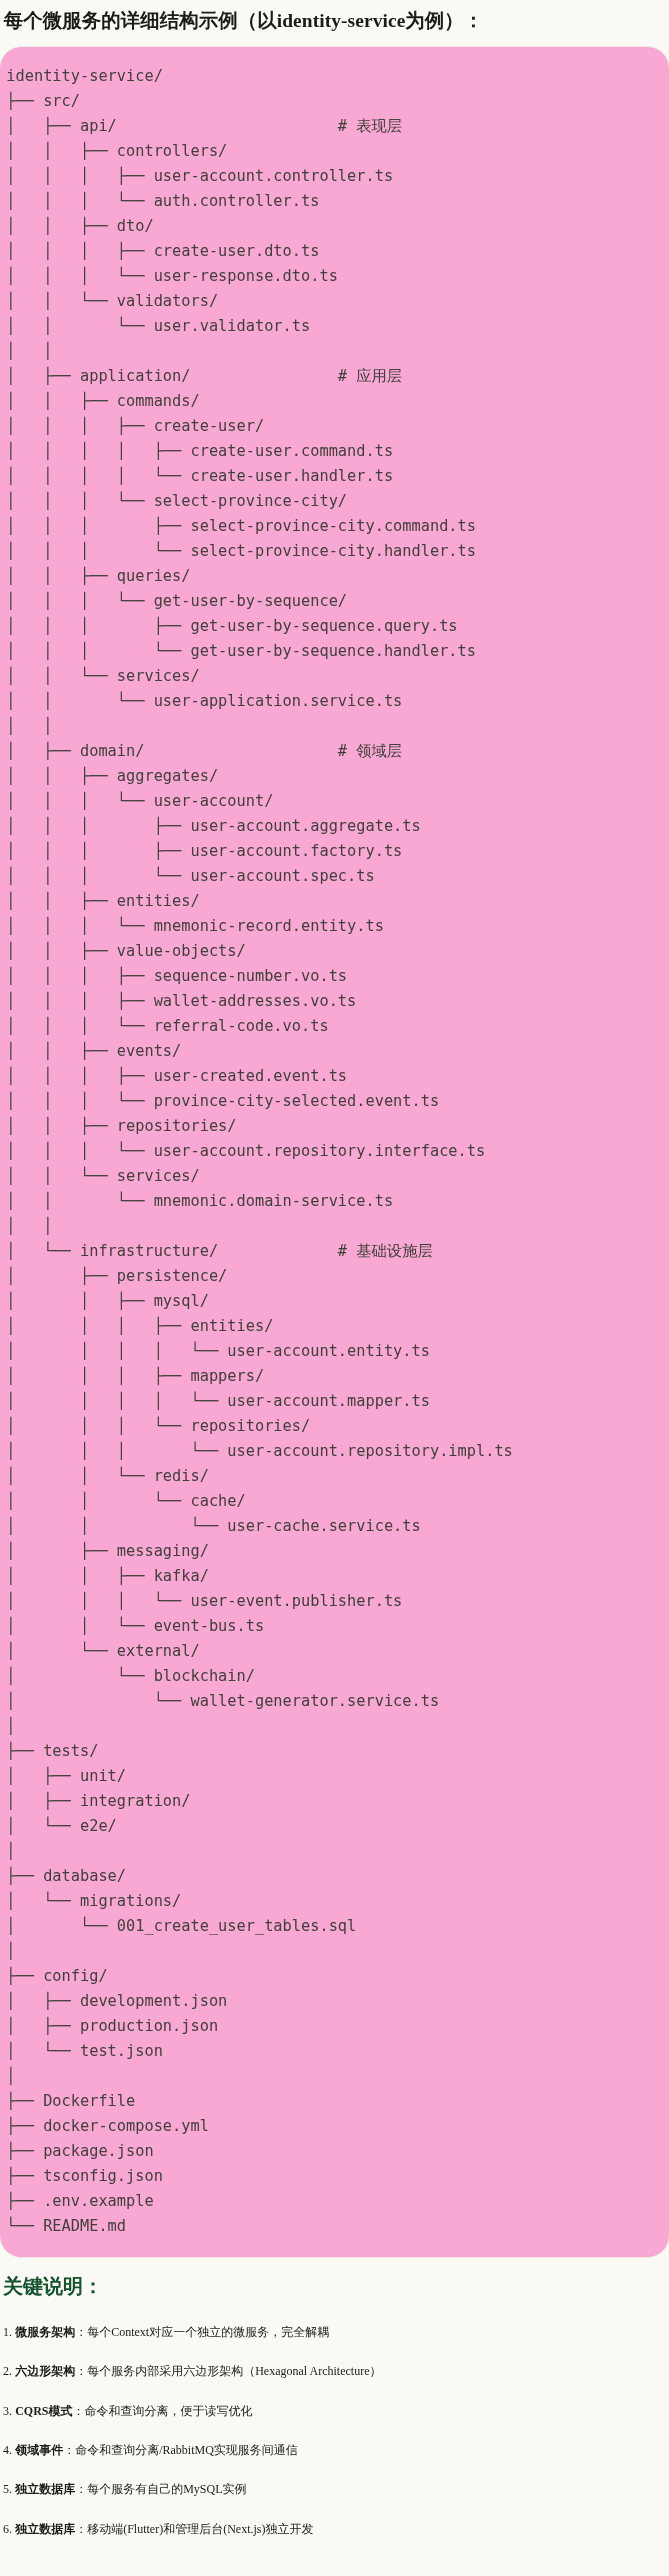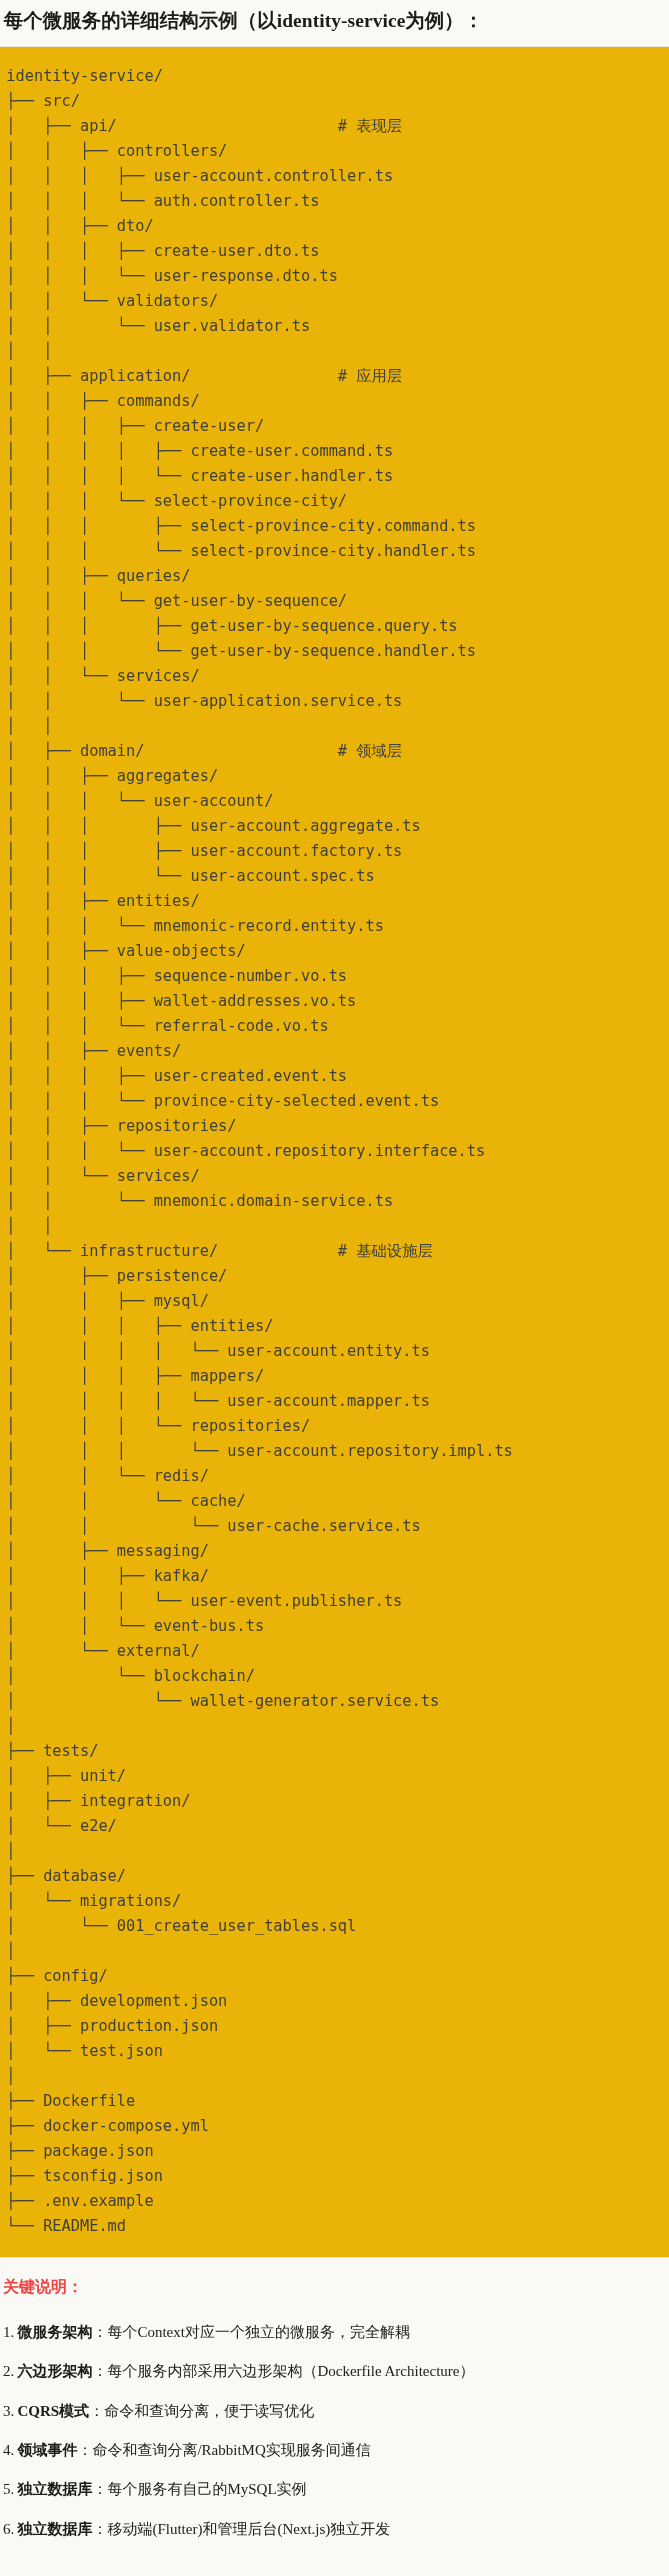--- a/index.html
+++ b/index.html
@@ -16,46 +16,47 @@
   .doc-title {
     font-size: 19.4px;
     font-weight: bold;
     line-height: 26px;
     color: #1c1b17;
     letter-spacing: 0.1px;
   }
 
   
   .code-block {
-    background: #eab308;
+    background: #f9a8d4;
     border-top: 0.6px solid #E8E5DE;
     border-bottom: 0.6px solid #E8E5DE;
     padding: 17px 5px 17.5px 6.3px;
     overflow: hidden;
+    border-radius: 22px;
   }
   pre.tree {
     margin: 0;
     font-family: "DejaVu Sans Mono", "Liberation Mono", monospace;
     font-size: 15.3px;
     line-height: 25px;
     color: #41403b;
     white-space: pre;
   }
 
   
   .notes { padding: 16.3px 5px 8.8px 3.1px; }
   .notes-heading {
-    font-size: 16px;
+    font-size: 20px;
     font-weight: bold;
-    color: #ef4444;
+    color: #14532d;
     line-height: 25px;
     margin: 0 0 21px 0;
   }
   .note-item {
-    font-size: 15px;
+    font-size: 12px;
     line-height: 25px;
     margin-top: 14.4px;
     color: #22211d;
   }
   .note-item .num { margin-right: 3.1px; }
   .note-item .lbl { font-weight: bold; color: #1c1b17; }
   .notes-footer {
     font-size: 16px;
     line-height: 25px;
     margin-top: 31px;
@@ -163,21 +164,21 @@
 
   <div class="notes">
     <div class="notes-heading">关键说明：</div>
 
     <div id="notes-list">
   <div class="note-item">
     <span class="num">1.</span><span class="lbl">微服务架构</span><span class="txt">：每个Context对应一个独立的微服务，完全解耦</span>
   </div>
 
   <div class="note-item">
-    <span class="num">2.</span><span class="lbl">六边形架构</span><span class="txt">：每个服务内部采用六边形架构（Dockerfile Architecture）</span>
+    <span class="num">2.</span><span class="lbl">六边形架构</span><span class="txt">：每个服务内部采用六边形架构（Hexagonal Architecture）</span>
   </div>
 
   <div class="note-item">
     <span class="num">3.</span><span class="lbl">CQRS模式</span><span class="txt">：命令和查询分离，便于读写优化</span>
   </div>
 
   <div class="note-item">
     <span class="num">4.</span><span class="lbl">领域事件</span><span class="txt">：命令和查询分离/RabbitMQ实现服务间通信</span>
   </div>
 

